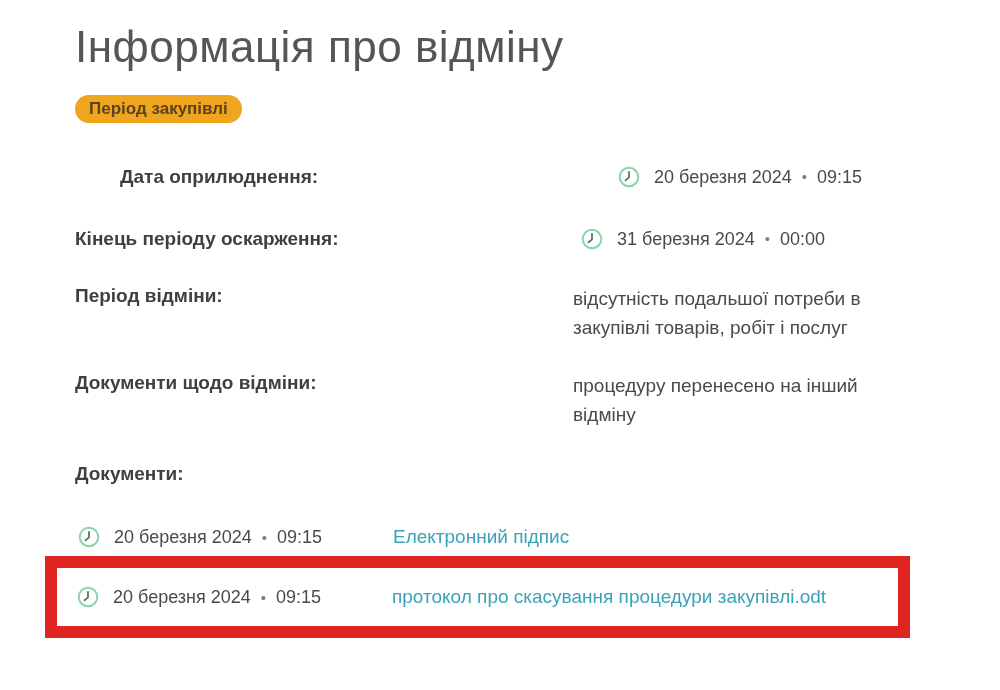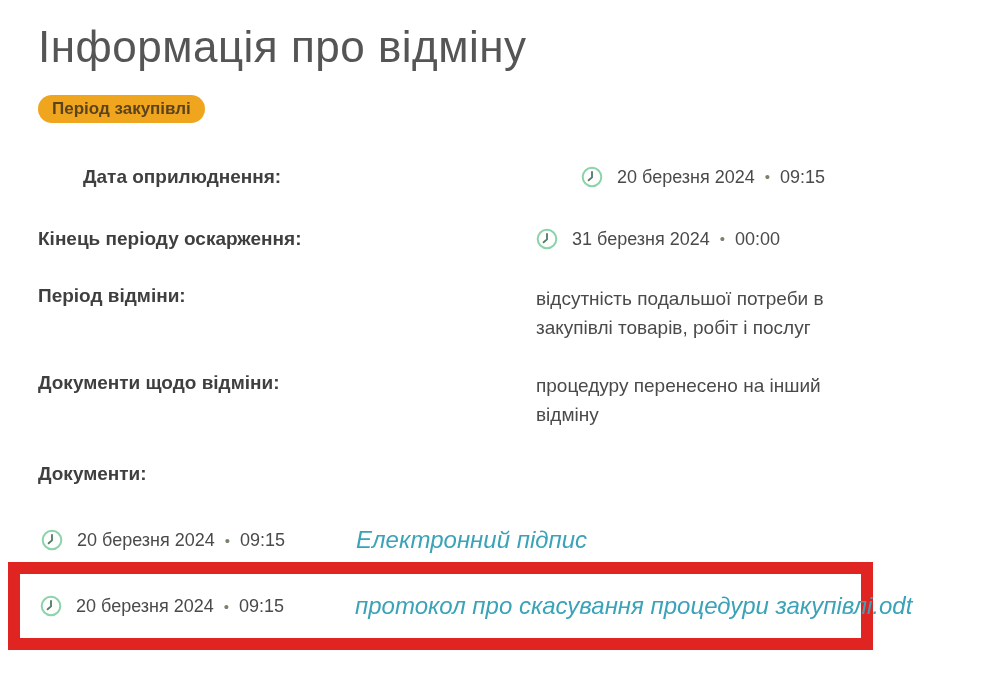--- a/index.html
+++ b/index.html
@@ -13,35 +13,35 @@
     --text-label:#3f3f3f;
     --dot-color:#77836d;
   }
   *{box-sizing:border-box;}
   html,body{margin:0;padding:0;}
   body{
     width:1000px;height:690px;background:#ffffff;overflow:hidden;
     font-family:"Liberation Sans","DejaVu Sans",sans-serif;
     color:var(--text-main);
   }
-  .page{position:relative;width:1000px;height:676px;padding:20px 0 0 38px;}
+  .page{position:relative;width:1000px;height:676px;padding:20px 0 0 75px;}
   .page-title{
     margin:0;font-size:44px;font-weight:300;line-height:53px;
     color:#555555;letter-spacing:0.5px;
   }
   .status-badge{
     display:inline-block;margin-top:22px;
     background:var(--badge-bg);color:var(--badge-text);
     font-size:17px;font-weight:700;line-height:20px;
     padding:4px 14px;border-radius:14px;
   }
   .fields{margin-top:42px;}
   .field-row{display:flex;align-items:flex-start;}
   .mb38{margin-bottom:38px;margin-left:45px;}
-  .mb33{margin-bottom:33px;}
+  .mb33{margin-bottom:33px;gap:8px;}
   .mb29{margin-bottom:29px;}
   .field-label{
     width:498px;flex:0 0 498px;
     font-size:19px;font-weight:700;color:var(--text-label);line-height:24px;
   }
   .field-value{
     width:320px;flex:0 0 320px;
     font-size:19px;line-height:29px;color:var(--text-main);
   }
   .datetime{display:flex;align-items:center;line-height:24px;}
@@ -50,21 +50,21 @@
   .dt-dot{margin:0 10px;color:var(--dot-color);font-size:15px;}
   .dt-time{font-size:18px;color:var(--text-main);white-space:nowrap;}
   .docs-heading{
     margin:33px 0 0 0;font-size:19px;font-weight:700;color:var(--text-label);line-height:24px;
   }
   .doc-row{
     display:flex;align-items:center;margin-top:40px;padding-left:3px;
   }
   .doc-datetime{display:flex;align-items:center;width:315px;flex:0 0 315px;}
   .doc-link{
-    font-size:24px;color:var(--link-color);text-decoration:none;cursor:pointer;white-space:nowrap;font-style:italic;
+    font-size:19px;color:var(--link-color);text-decoration:none;cursor:pointer;white-space:nowrap;
   }
   .highlight-box{
     margin:8px 0 0 -30px;width:865px;
     border:12px solid var(--highlight-border);
     padding:18px 0 18px 20px;
     background:#ffffff;
   }
   .highlight-box .doc-row{margin-top:0;padding-left:0;}
 </style>
 </head>

